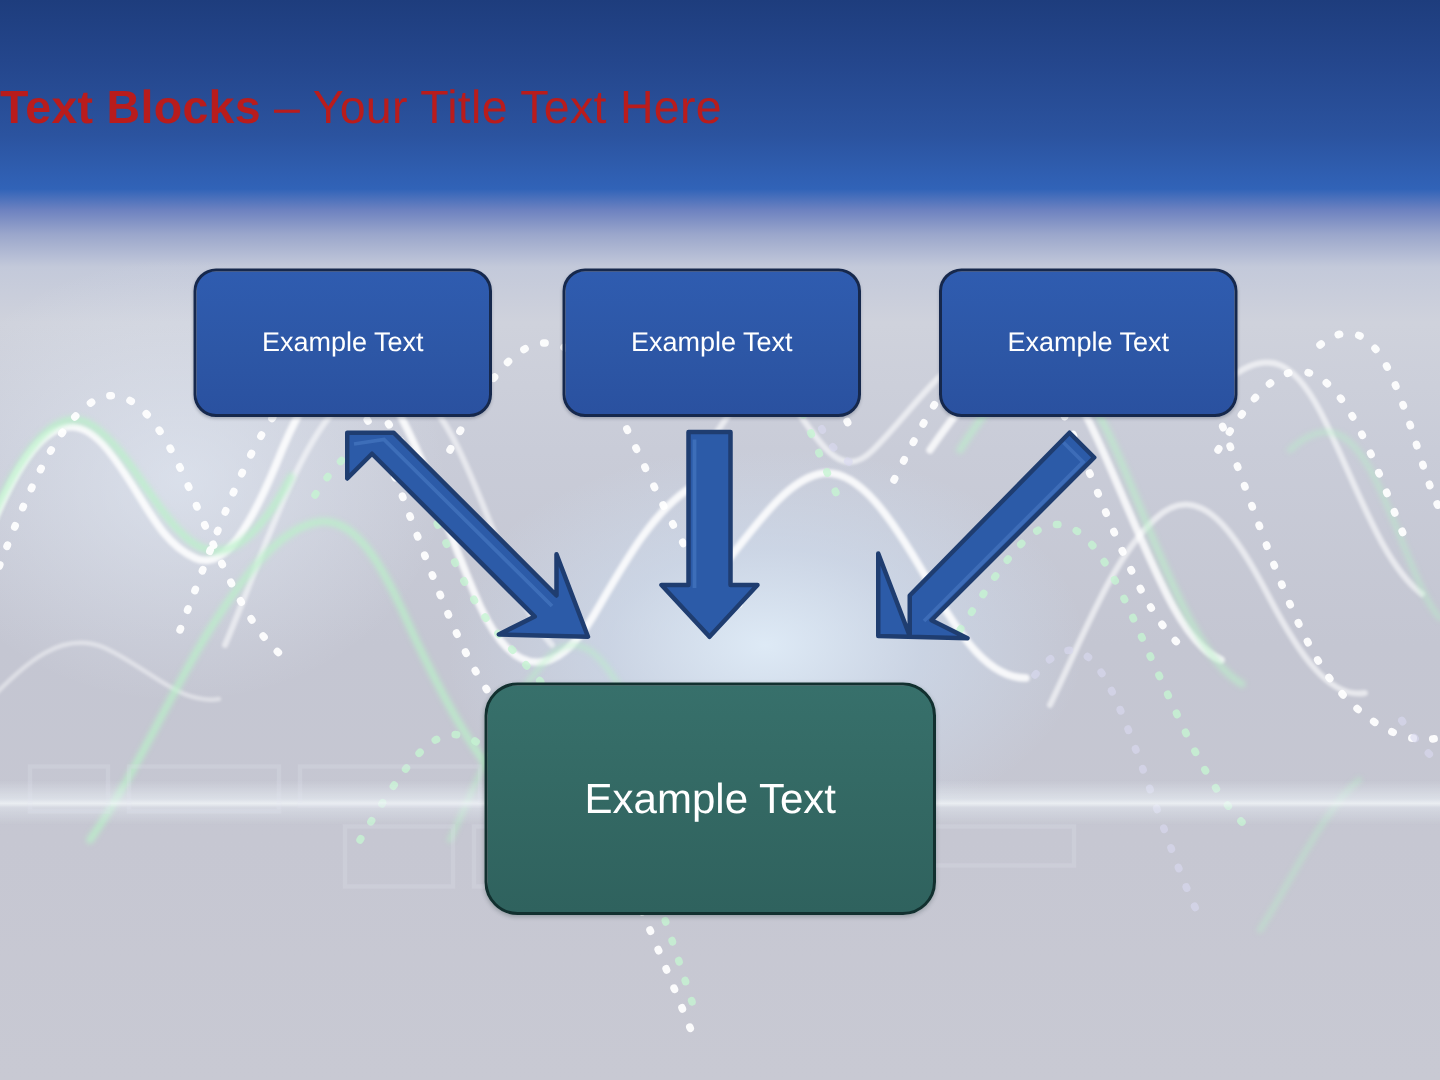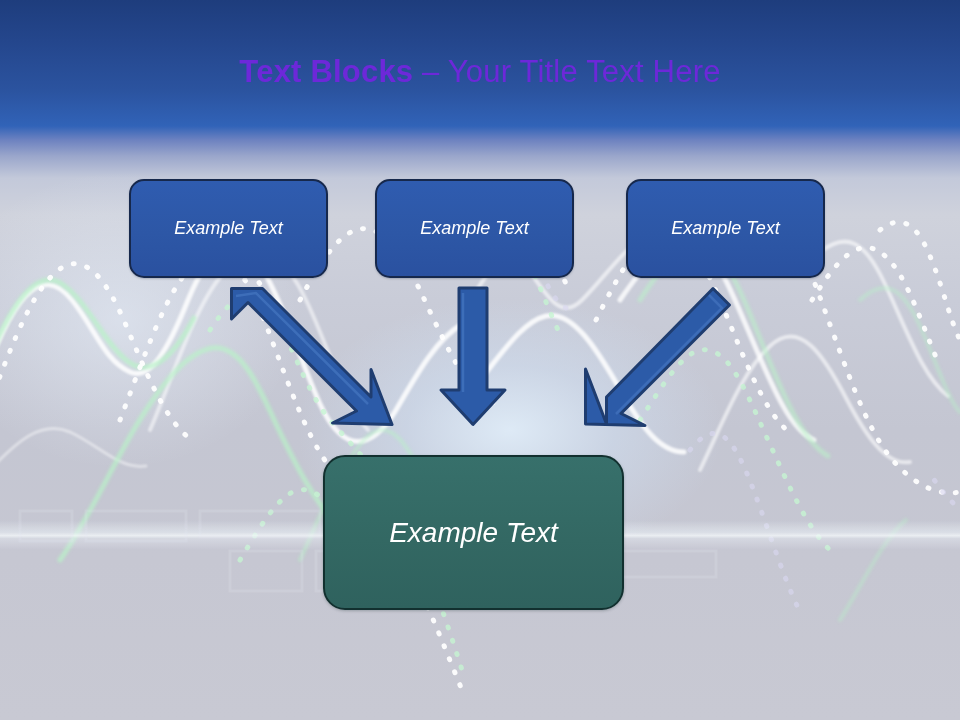--- a/index.html
+++ b/index.html
@@ -77,39 +77,37 @@
     opacity: 0.30;
     pointer-events: none;
   }
 
   
   .title {
     position: absolute;
     left: 0;
     top: 52px;
     width: 960px;
-    text-align: center;
-    color: #6d28d9;
+    color: #b91c1c;
     font-size: 31px;
     line-height: 40px;
     letter-spacing: 0.2px;
     white-space: nowrap;
   }
   .title .strong { font-weight: bold; }
   .title .light  { font-weight: normal; }
 
   
   .box {
     position: absolute;
     box-sizing: border-box;
     display: flex;
     align-items: center;
     justify-content: center;
     color: #ffffff;
-    font-style: italic;
   }
   .box-top {
     width: 199px;
     height: 99px;
     top: 179px;
     border-radius: 15px;
     border: 2px solid #16284c;
     background: linear-gradient(180deg, #2f5cb0 0%, #2d57a6 55%, #2a51a0 100%);
     font-size: 18px;
     box-shadow: 0 1px 2px rgba(40,50,70,0.25);

